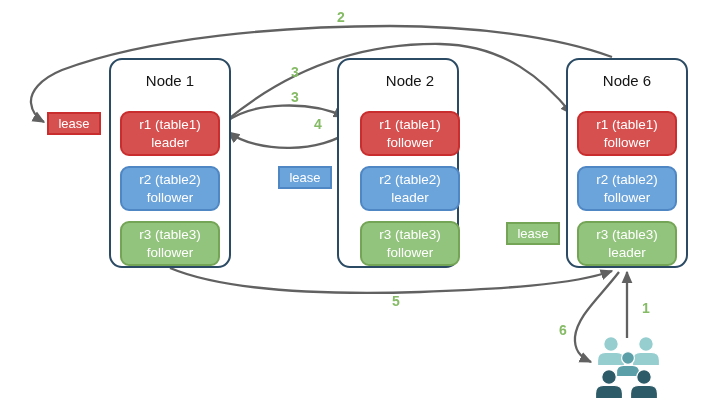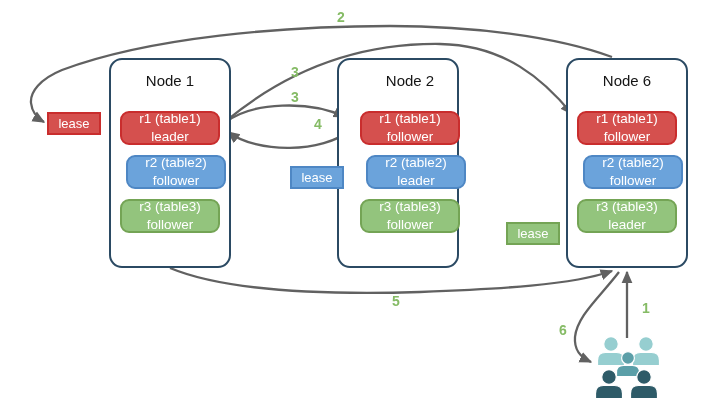--- a/index.html
+++ b/index.html
@@ -8,27 +8,27 @@
     font-family:"Liberation Sans", sans-serif; overflow:hidden;
   }
   .arrow-layer { position:absolute; left:0; top:0; width:704px; height:405px; pointer-events:none; }
   .node {
     position:absolute; width:122px; height:210px; background:#ffffff;
     border:2px solid #2b4a63; border-radius:13px; box-sizing:border-box;
     display:flex; flex-direction:column; align-items:center; padding-top:12px;
   }
   .node-title { font-weight:400; font-size:15px; color:#141414; height:20px; margin-bottom:9px; }
   .rbox {
-    width:100px; height:34px; border-radius:9px; box-sizing:border-box;
+    width:100px; height:45px; border-radius:9px; box-sizing:border-box;
     display:flex; flex-direction:column; justify-content:center; align-items:center;
     color:#ffffff; font-size:13.5px; line-height:1.3; margin-top:10px; text-align:center;
   }
   .rbox:nth-of-type(1) { margin-top:0; }
   .red   { background:#d5504e; border:2px solid #c92d2d; }
-  .blue  { background:#6ba3db; border:2px solid #4e87c4;margin-left:12px; }
+  .blue  { background:#6ba3db; border:2px solid #4e87c4; }
   .green { background:#93c47d; border:2px solid #74a455;text-align:right; }
   .lease {
     position:absolute; width:54px; height:23px; border-radius:0; box-sizing:border-box;
     color:#ffffff; font-size:13px; display:flex; align-items:center; justify-content:center;
   }
   .step {
     position:absolute; color:#85bb65; font-weight:700; font-size:14px;
     width:14px; text-align:center;
   }
   .users { position:absolute; left:588px; top:332px; }

